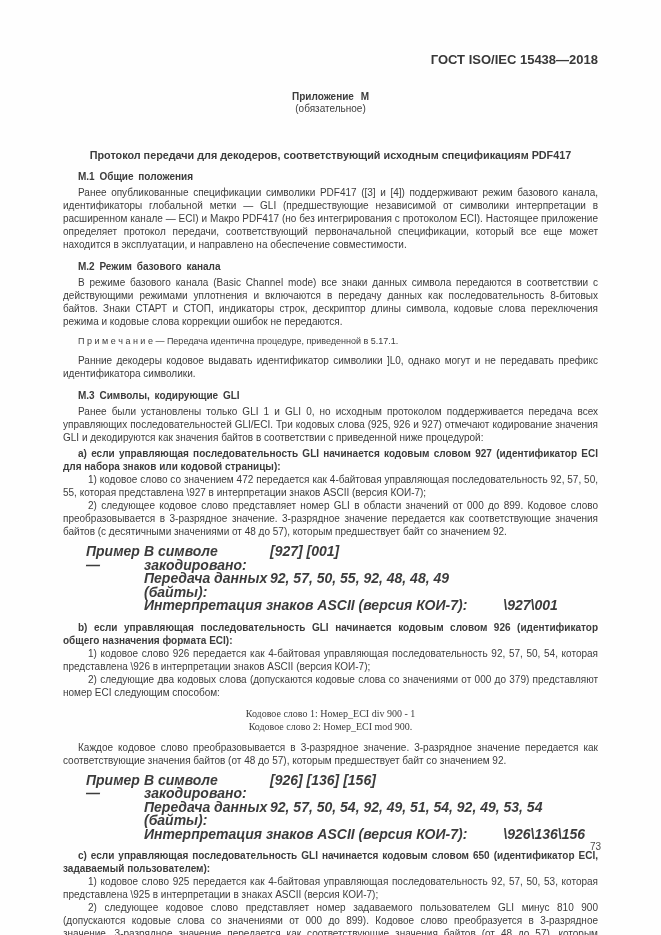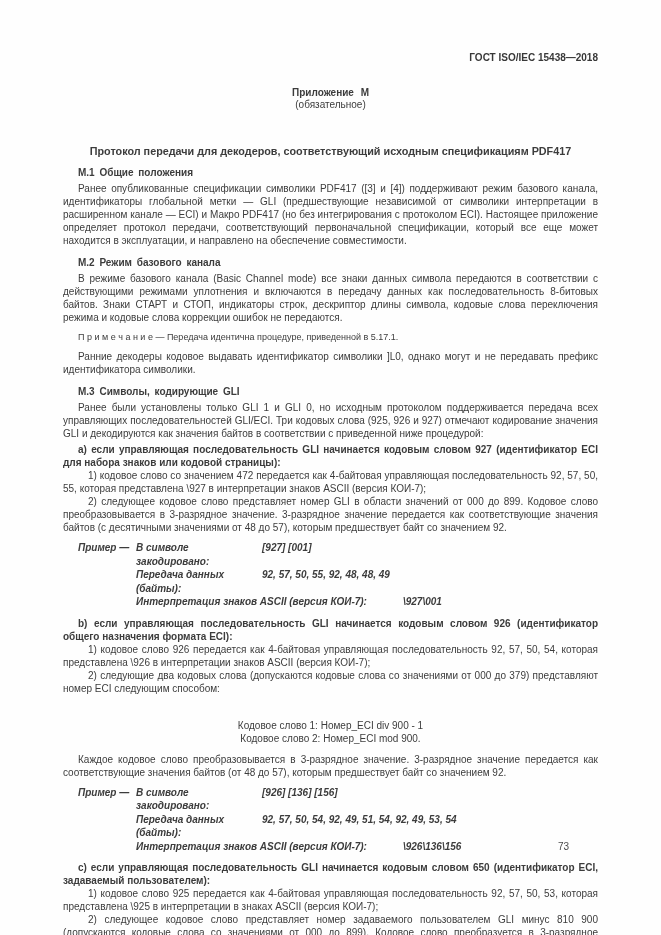--- a/index.html
+++ b/index.html
@@ -16,21 +16,21 @@
     color: #3c3c3c;
     overflow: hidden;
     box-sizing: border-box;
   }
   .content {
     padding: 52px 63px 0 63px;
   }
   .doc-code {
     text-align: right;
     font-weight: bold;
-    font-size: 10px;
+    font-size: 13px;
     color: #383838;
   }
   .annex-heading {
     text-align: center;
     font-weight: bold;
     font-size: 10px;
     margin-top: 24px;
     word-spacing: 4px;
   }
   .annex-type {
@@ -69,25 +69,25 @@
   }
   p.note {
     font-size: 9px;
     line-height: 12px;
     text-indent: 15px;
     margin: 7px 0 7px 0;
     text-align: justify;
   }
   .example {
     display: flex;
-    font-size: 10px;
+    font-size: 14px;
     line-height: 13.5px;
     font-weight: bold;
     font-style: italic;
-    margin: 7px 0 8px 15px;
+    margin: 7px 0 8px 23px;
     justify-content: flex-end;
   }
   .example .ex-label {
     width: 58px;
     flex-shrink: 0;
   }
   .example .ex-rows {
     flex: 1;
   }
   .ex-row {
@@ -98,26 +98,27 @@
     flex-shrink: 0;
   }
   .ex-row.wide .ex-name {
     width: auto;
     margin-right: 36px;
   }
   .formula-block {
     text-align: center;
     font-size: 10px;
     line-height: 13px;
-    margin: 24px 0 8px 0;
+    margin: 8px 0 8px 0;
+    font-family: Liberation Serif, serif;
   }
   .page-number {
     position: absolute;
     top: 841px;
-    right: 92px;
+    right: 60px;
     font-size: 10px;
     color: #4a4a4a;
   }
 </style>
 </head>
 <body>
 
 <div class="page">
   <div class="content">
 

